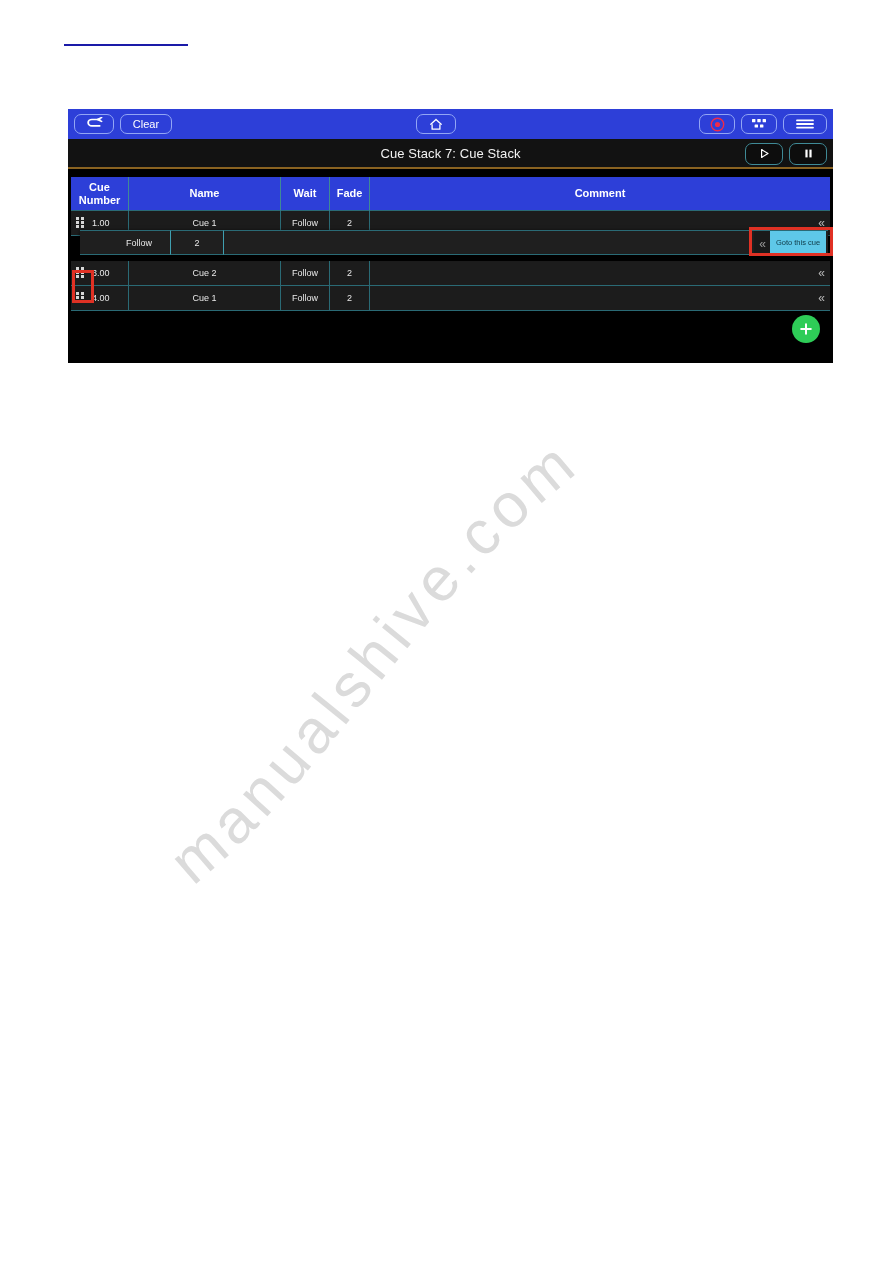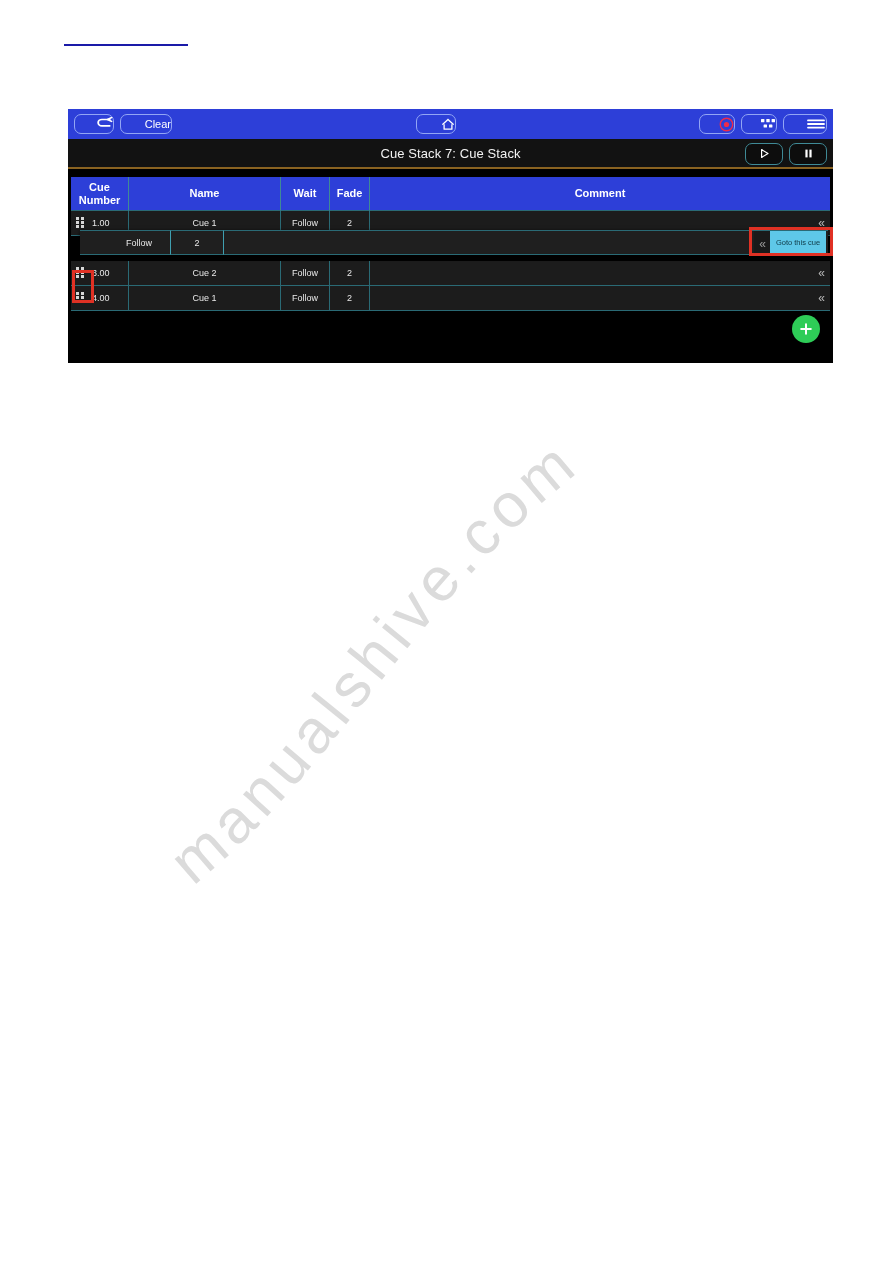--- a/index.html
+++ b/index.html
@@ -49,21 +49,21 @@
     align-items: center;
     padding: 0 6px;
     box-sizing: border-box;
   }
   .tb-btn {
     border: 1px solid #93a6f5;
     border-radius: 7px;
     height: 20px;
     display: flex;
     align-items: center;
-    justify-content: flex-end;
+    justify-content: center;
     color: #ffffff;
     font-size: 11px;
     box-sizing: border-box;
     background: transparent;
   }
   .tb-back { width: 40px; margin-right: 6px; }
   .tb-clear { width: 52px; }
   .tb-home { width: 40px; }
   .tb-spacer { flex: 1 1 auto; }
   .tb-right { display: flex; align-items: center; gap: 6px; }

